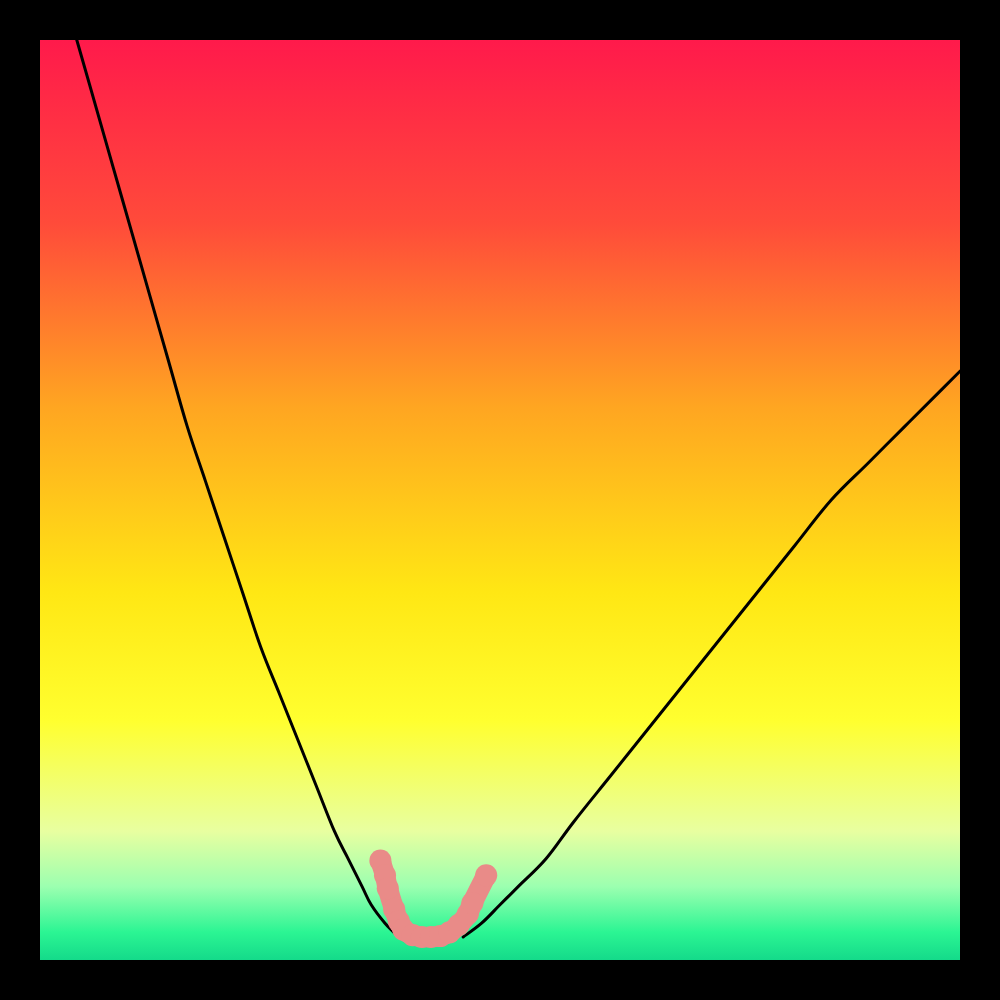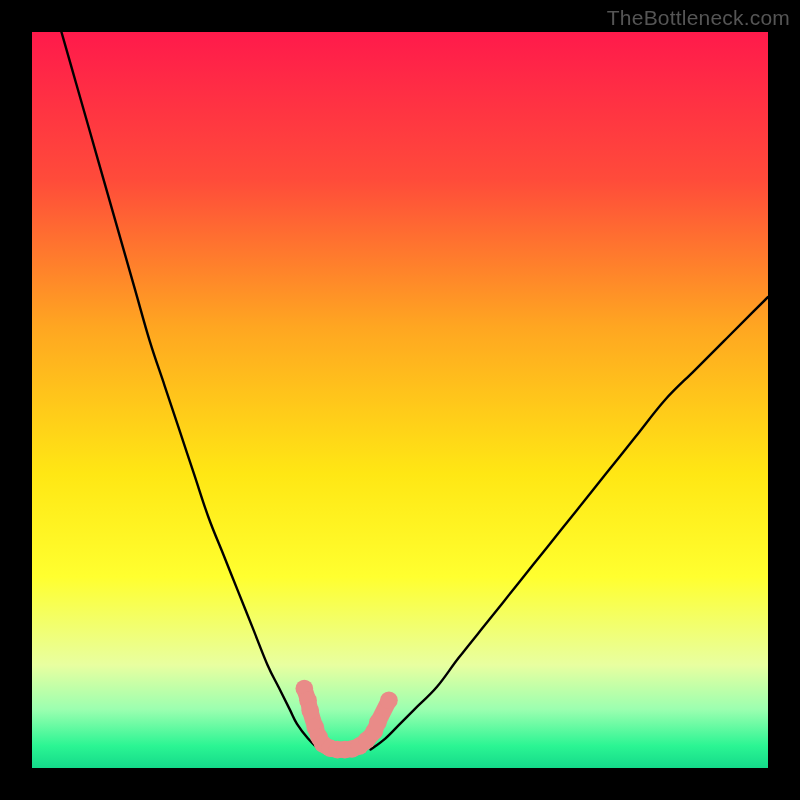--- a/index.html
+++ b/index.html
@@ -75,14 +75,13 @@
           <circle cx="312.8" cy="717.6" r="8.83" fill="#e98b88"></circle>
           <circle cx="320.16" cy="716.864" r="8.83" fill="#e98b88"></circle>
           <circle cx="327.52" cy="713.92" r="8.83" fill="#e98b88"></circle>
           <circle cx="334.88" cy="708.032" r="8.83" fill="#e98b88"></circle>
           <circle cx="342.24" cy="699.2" r="8.83" fill="#e98b88"></circle>
           <circle cx="345.91999999999996" cy="690.368" r="8.83" fill="#e98b88"></circle>
           <circle cx="356.96" cy="668.288" r="8.83" fill="#e98b88"></circle>
         </g>
     </svg>
   </div>
-  <div class="watermark">TheBottleneck.com</div>
 </div>
 
 </body></html>

